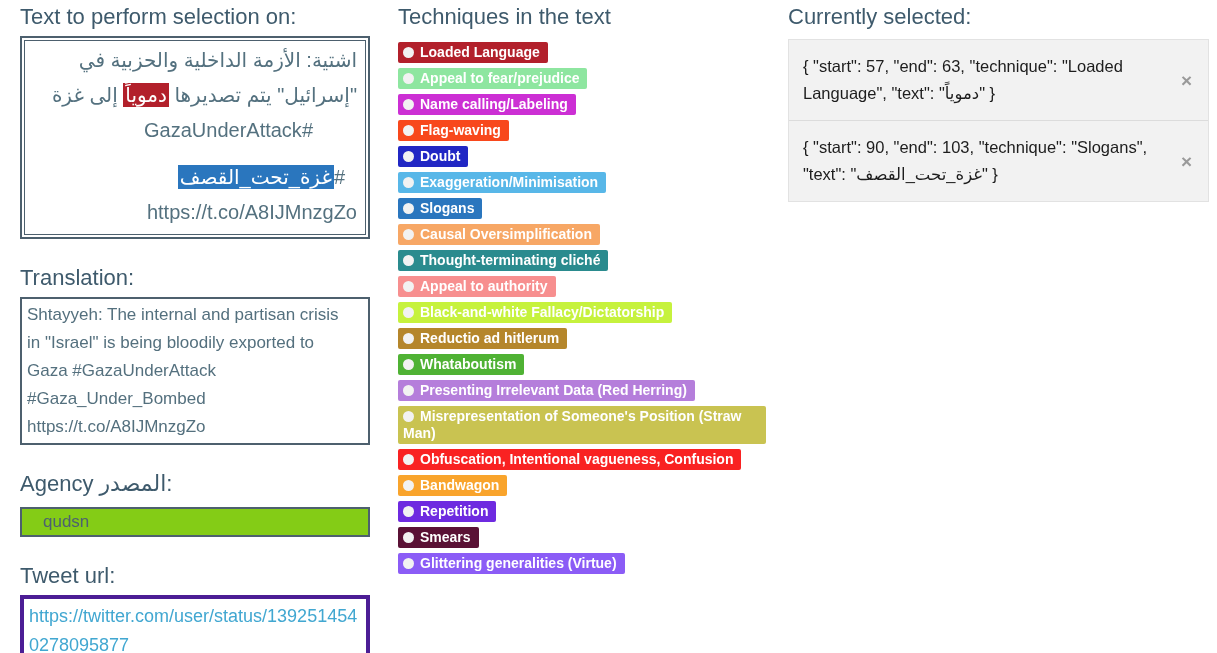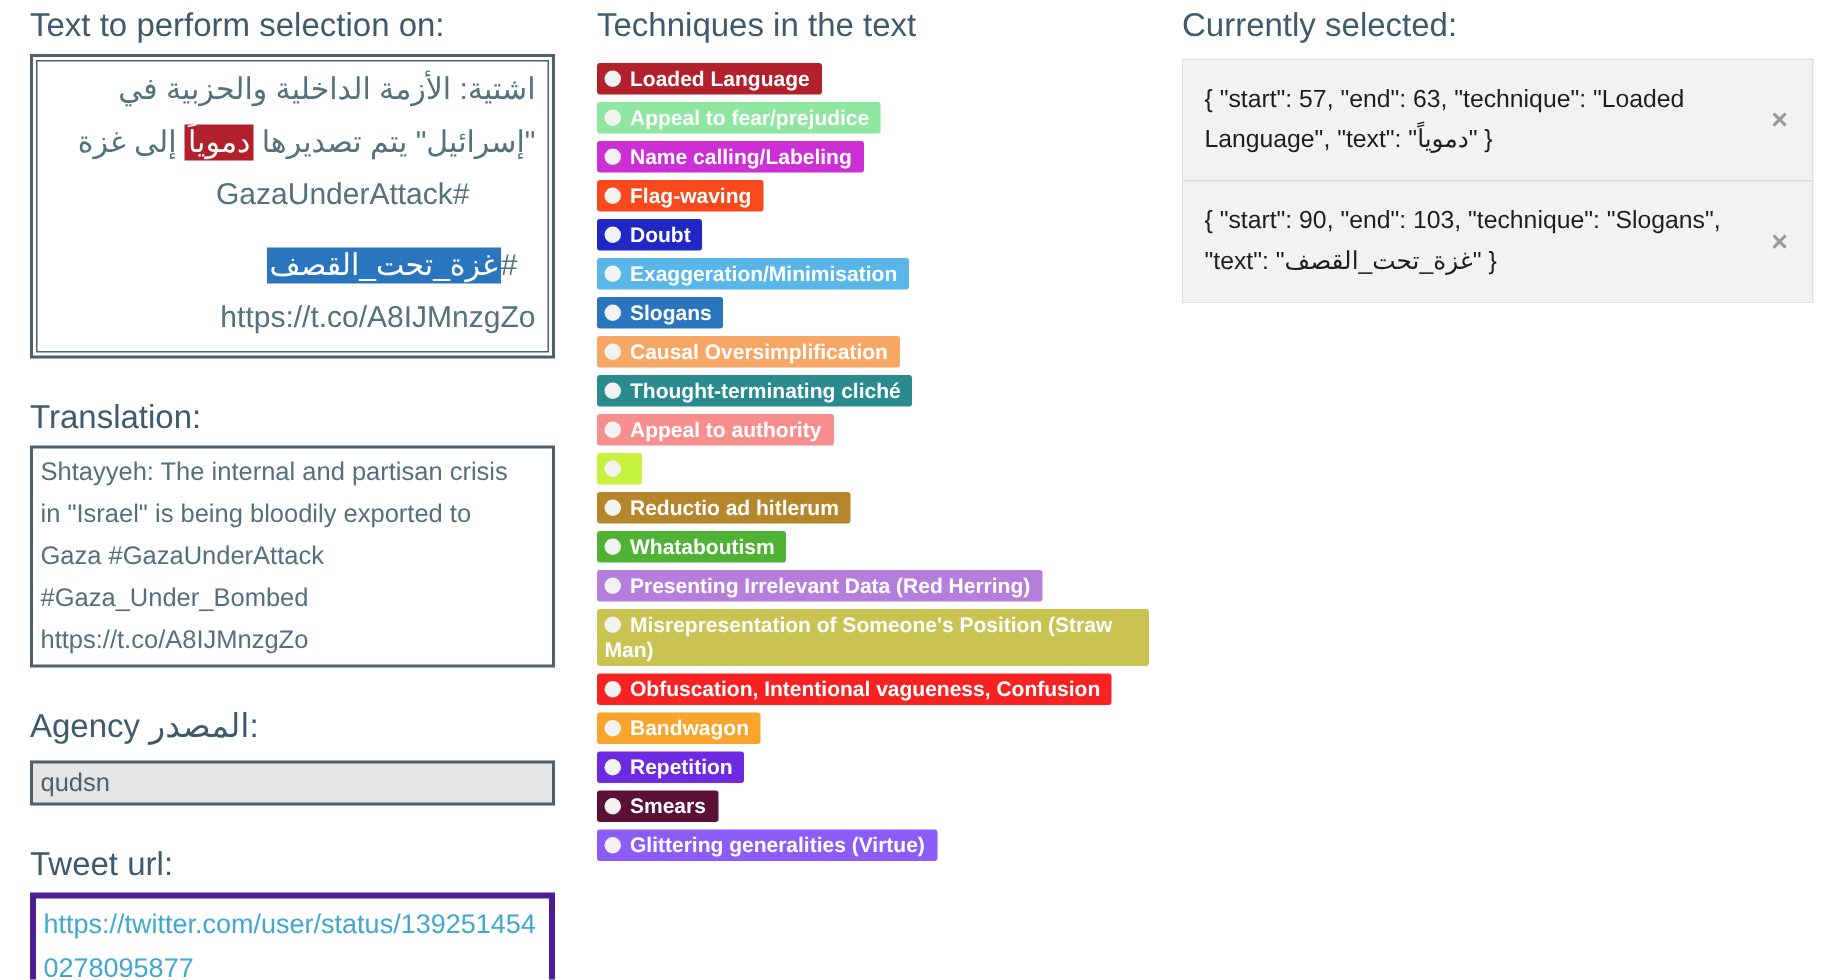--- a/index.html
+++ b/index.html
@@ -59,24 +59,24 @@
   .t-line { white-space: nowrap; }
 
   
   .agency-input {
     width: 100%;
     height: 30px;
     border: 2px solid #4d606e;
     font-family: "Liberation Sans", "DejaVu Sans", sans-serif;
     font-size: 17px;
     color: #4d6170;
-    padding: 2px 5px;
+    padding: 2px 21px;
     margin-top: 4px;
     outline: none;
-    background: #e5e5e5;
+    background: #84cc16;
     border-radius: 0;
   }
 
   
   .tweet-box {
     border: 4px solid #4c1d95;
     min-height: 96px;
     padding: 3px 5px;
     margin-top: 6px;
     font-size: 18px;
@@ -212,20 +212,21 @@
       <div class="tag" style="background: rgb(42, 139, 142);">
         <span class="dot"></span>
         <span class="tag-label">Thought-terminating cliché</span>
       </div>
       <div class="tag" style="background: rgb(247, 143, 143);">
         <span class="dot"></span>
         <span class="tag-label">Appeal to authority</span>
       </div>
       <div class="tag" style="background: rgb(198, 242, 61);">
         <span class="dot"></span>
+        <span class="tag-label">Black-and-white Fallacy/Dictatorship</span>
       </div>
       <div class="tag" style="background: rgb(181, 134, 43);">
         <span class="dot"></span>
         <span class="tag-label">Reductio ad hitlerum</span>
       </div>
       <div class="tag" style="background: rgb(79, 178, 52);">
         <span class="dot"></span>
         <span class="tag-label">Whataboutism</span>
       </div>
       <div class="tag" style="background: rgb(181, 126, 219);">

